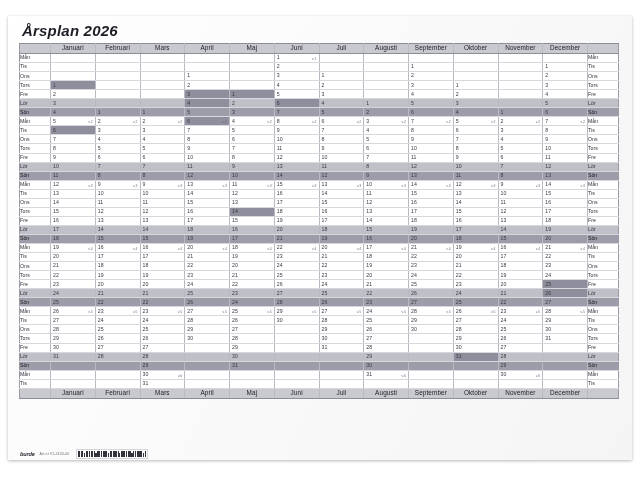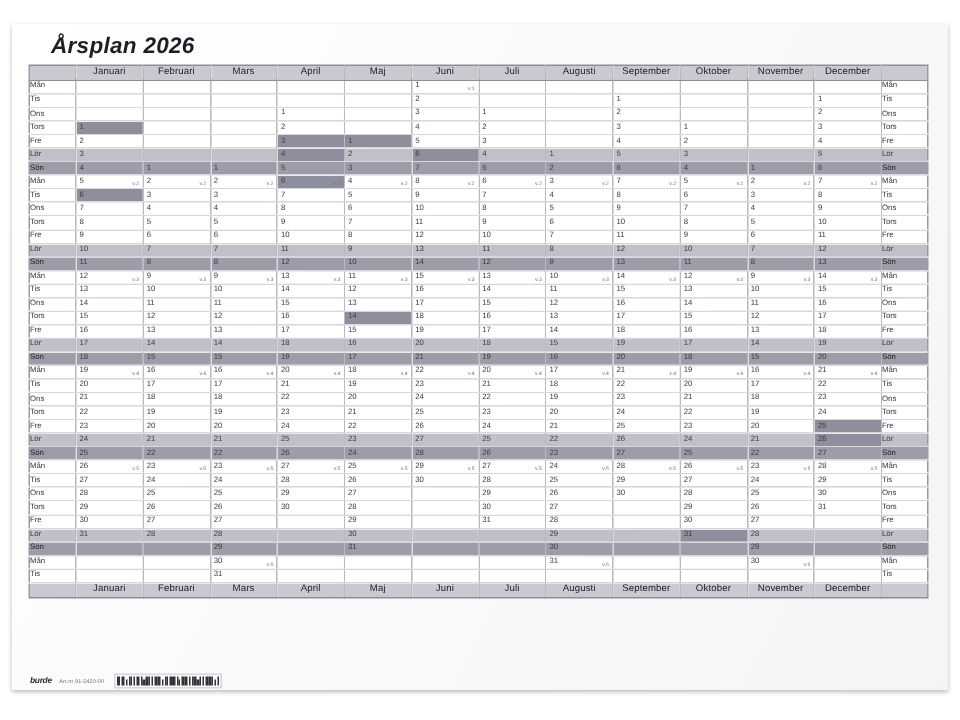--- a/index.html
+++ b/index.html
@@ -39,21 +39,20 @@
   #title {
     position: absolute;
     left: 14px;
     top: 6px;
     font-size: 15px;
     font-weight: bold;
     font-style: italic;
     letter-spacing: 0.2px;
     color: #1e1e26;
     white-space: nowrap;
-    margin-left: 12px;
   }
 
   
   #grid-wrap {
     position: absolute;
     left: 11px;
     top: 27px;
     width: 600px;
   }
   table.cal {

